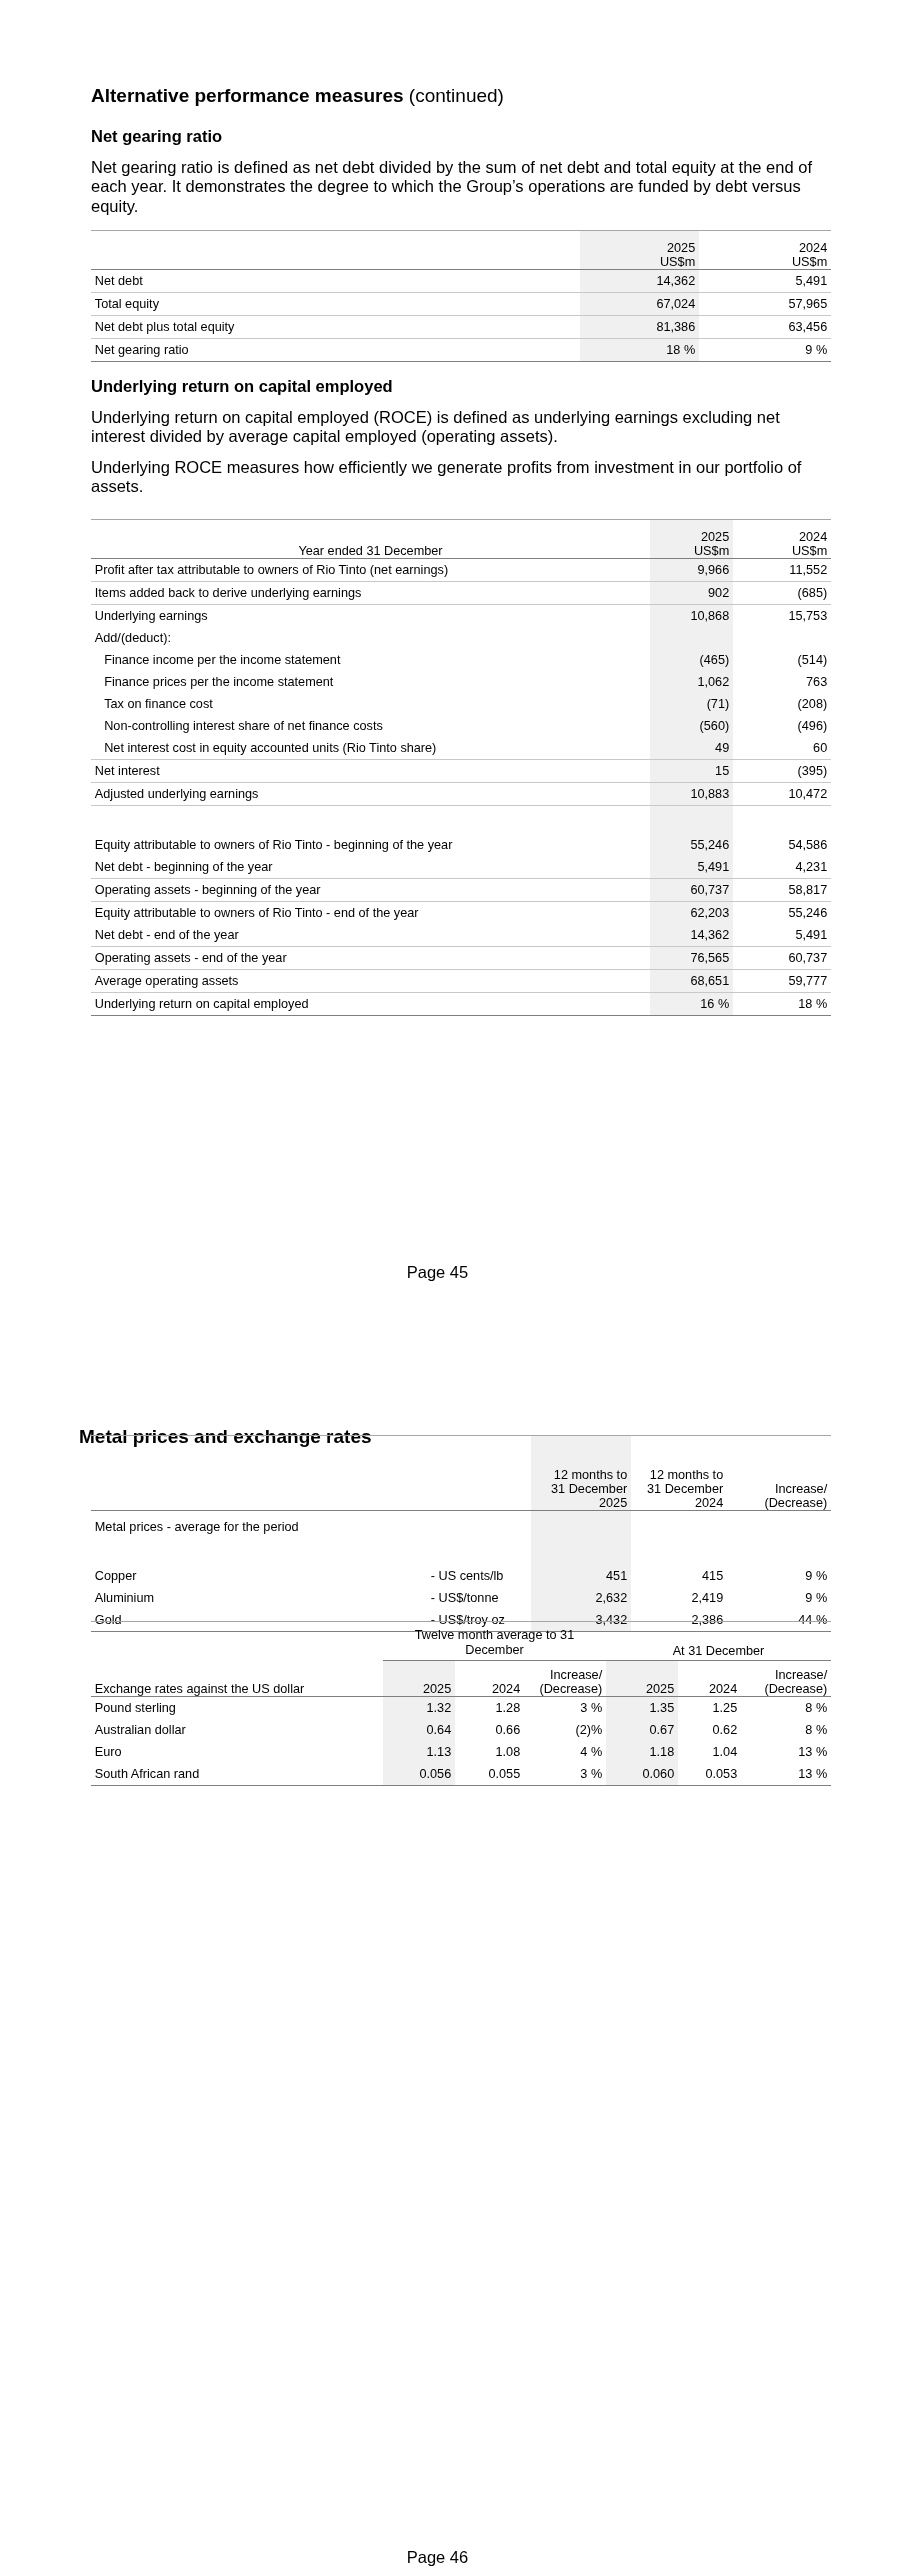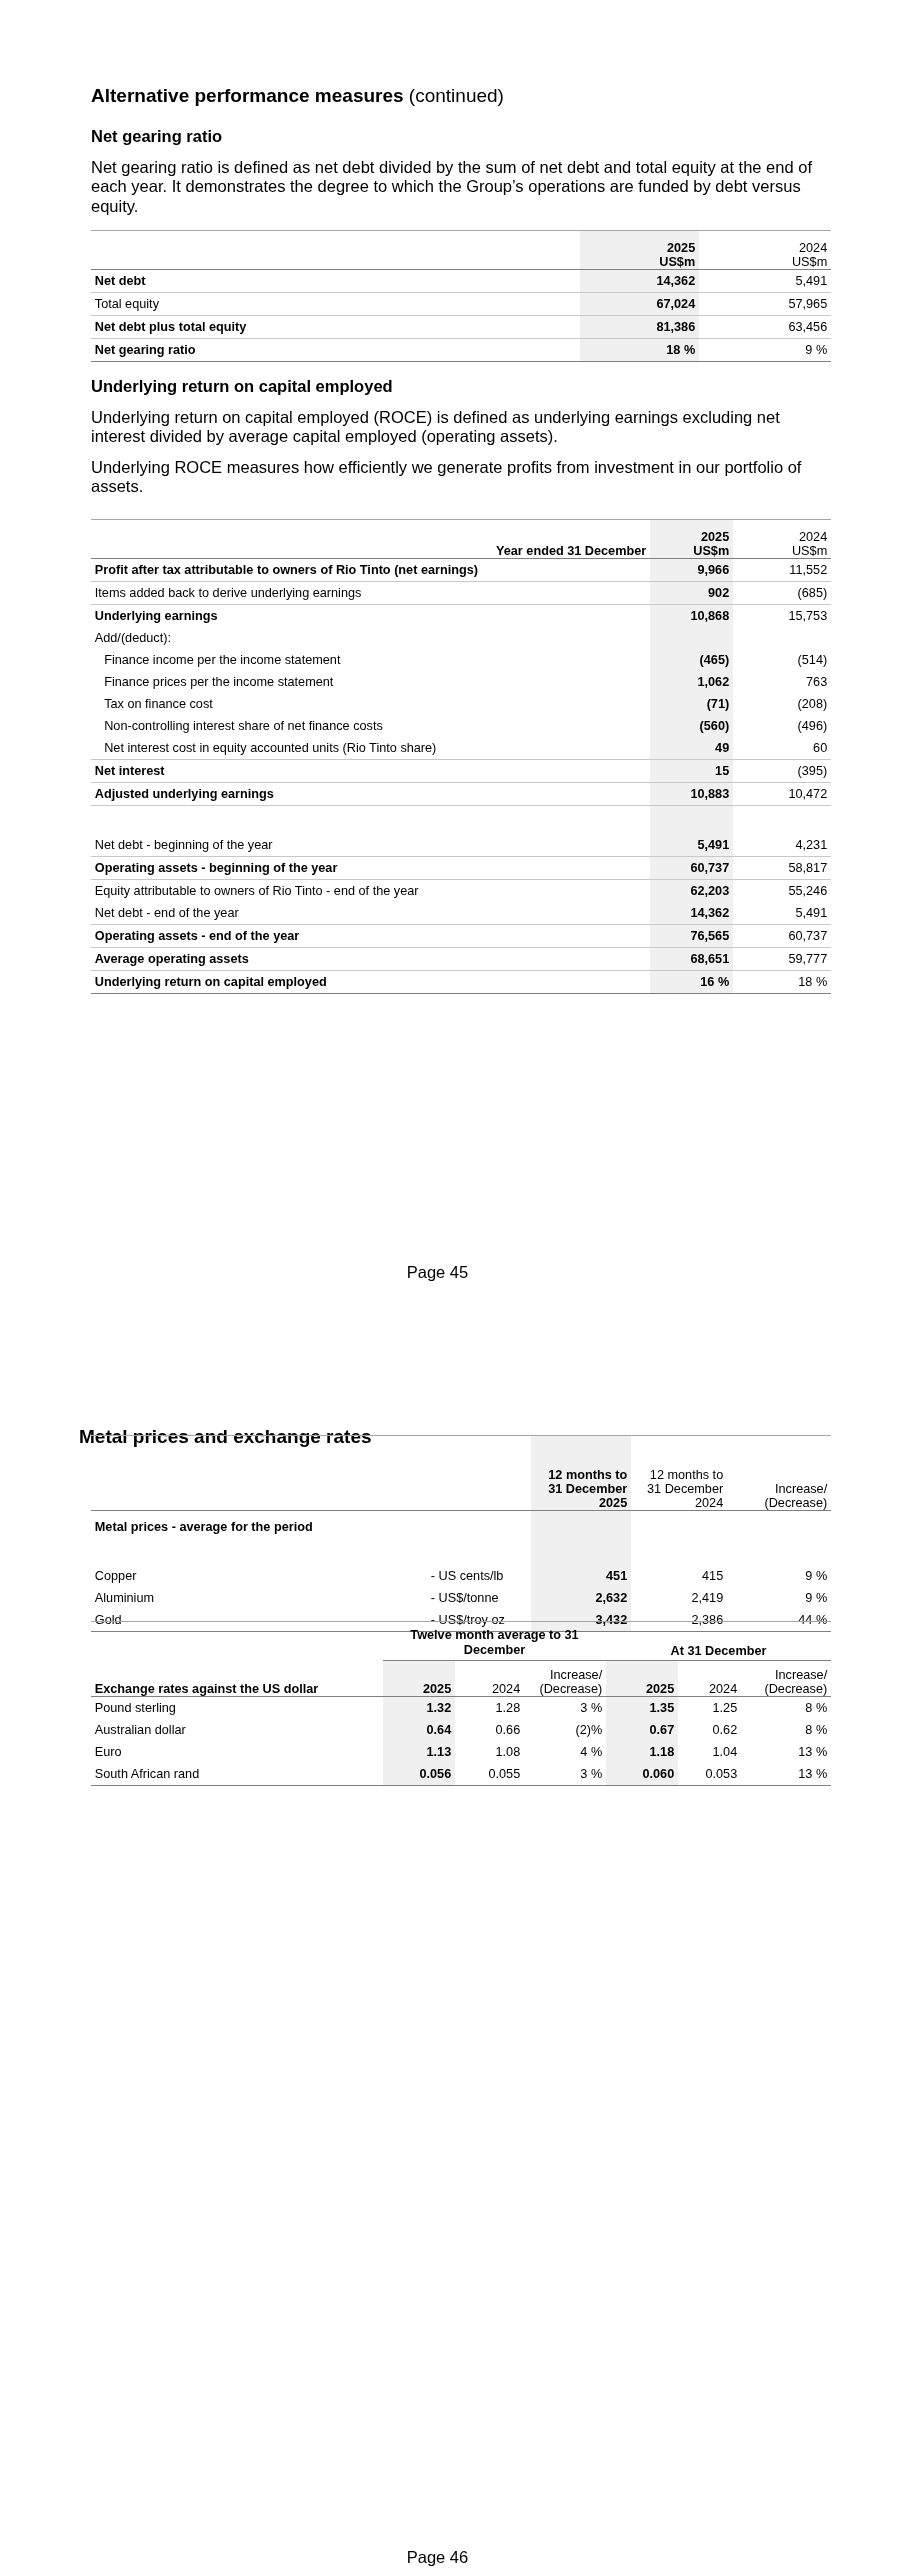--- a/index.html
+++ b/index.html
@@ -5,21 +5,21 @@
   html, body { margin: 0; padding: 0; background: #ffffff; }
   body { width: 911px; height: 2576px; position: relative; font-family: "Liberation Sans", sans-serif; color: #000; }
   .abs { position: absolute; }
   .h1 { font-size: 19px; font-weight: bold; }
   .h1 .normal { font-weight: normal; }
   .h2 { font-size: 16.5px; font-weight: bold; }
   .para { font-size: 16.5px; line-height: 19.3px; width: 745px; }
   table { border-collapse: collapse; font-size: 12.7px; }
   td, th { padding: 0 3.8px; height: 22px; white-space: nowrap; }
   .num { text-align: right; }
-  .b { font-weight: bold; }
+  .b { font-weight: normal; }
   .shade { background: #f0f0f0; }
   .toprule { border-top: 1.4px solid #a6a6a6; }
   .hdrrule td, .hdrrule th { border-bottom: 1.4px solid #7f7f7f; }
   .sep td { border-top: 0.9px solid #c8c8c8; }
   .endrule td { border-bottom: 1.9px solid #7f7f7f; }
   .indent { padding-left: 13.2px; }
   th { font-weight: normal; vertical-align: bottom; }
   .pagenum { font-size: 16.5px; width: 875px; text-align: center; }
 </style>
 </head>
@@ -74,21 +74,21 @@
 <div class="abs para" style="left:91px; top:458px;">Underlying ROCE measures how efficiently we generate profits from investment in our portfolio of assets.</div>
 
 <table class="abs" style="left:91px; top:519px; width:740px;">
   <colgroup>
       <col>
       <col style="width:83px">
       <col style="width:98px">
     </colgroup>
   <tbody>
       <tr class="hdrrule">
-    <th class="toprule b" style="height:38px; text-align:right;margin-left:40px;">Year ended 31 December</th>
+    <th class="toprule b" style="height:38px; text-align:center;margin-left:40px;">Year ended 31 December</th>
     <th class="toprule num b shade"><span>2025</span><br><span>US$m</span></th>
     <th class="toprule num"><span>2024</span><br><span>US$m</span></th>
   </tr>
   </tbody>
     <tbody id="roce-body">
       <tr class="">
         <td class="b">Profit after tax attributable to owners of Rio Tinto (net earnings)</td>
         <td class="num b shade">9,966</td>
         <td class="num">11,552</td>
       </tr>
@@ -139,20 +139,25 @@
       </tr>
       <tr class="sep">
         <td class="b">Adjusted underlying earnings</td>
         <td class="num b shade">10,883</td>
         <td class="num">10,472</td>
       </tr>
       <tr class="sep">
         <td style="height: 28px;"></td>
         <td class="shade"></td>
         <td></td>
+      </tr>
+      <tr class="">
+        <td>Equity attributable to owners of Rio Tinto - beginning of the year</td>
+        <td class="num b shade">55,246</td>
+        <td class="num">54,586</td>
       </tr>
       <tr class="">
         <td>Net debt - beginning of the year</td>
         <td class="num b shade">5,491</td>
         <td class="num">4,231</td>
       </tr>
       <tr class="sep">
         <td class="b">Operating assets - beginning of the year</td>
         <td class="num b shade">60,737</td>
         <td class="num">58,817</td>

